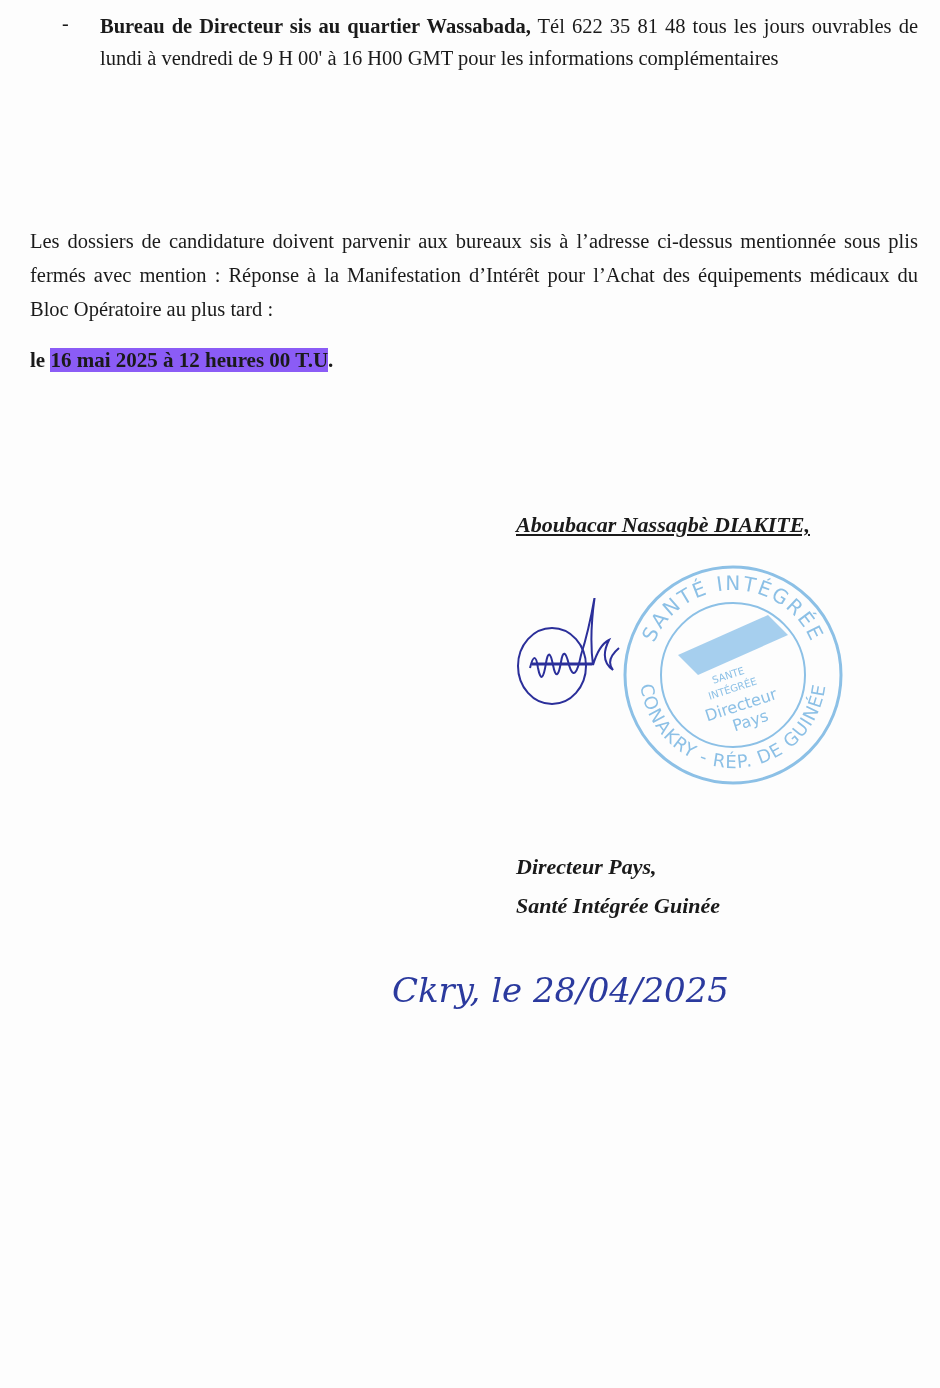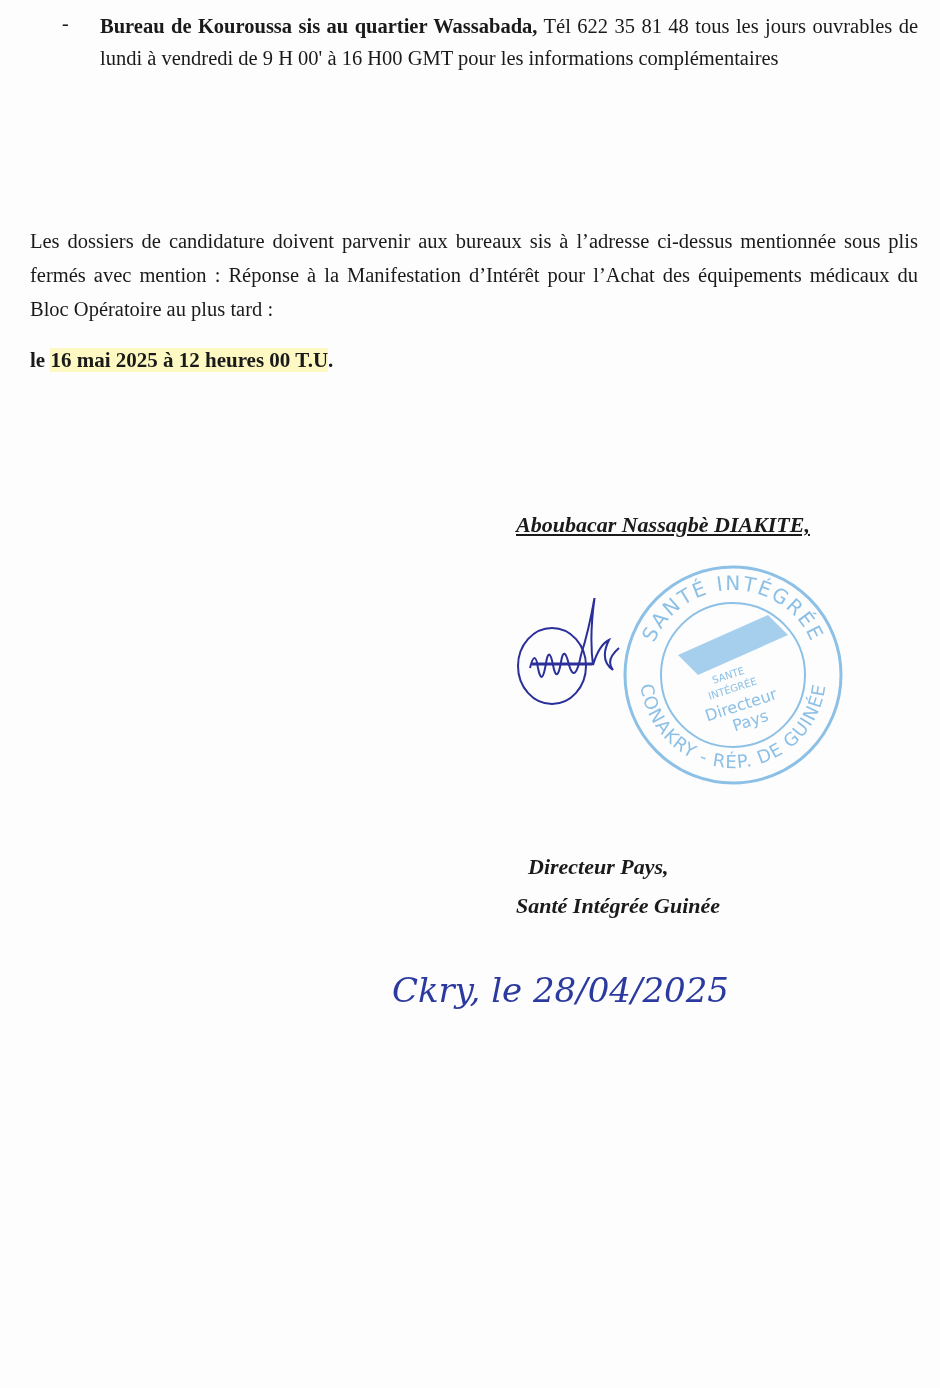--- a/index.html
+++ b/index.html
@@ -5,33 +5,33 @@
   html, body { margin: 0; padding: 0; background: #fdfdfd; }
   body { width: 940px; height: 1388px; position: relative; overflow: hidden;
          font-family: "Liberation Serif", "DejaVu Serif", serif; color: #1a1a1a; }
   .bullet { position: absolute; left: 62px; top: 12px; font-size: 20px; }
   .block1 { position: absolute; left: 100px; top: 10px; width: 818px; font-size: 20.5px;
             line-height: 32px; text-align: justify; }
   .block1 b { font-weight: bold; }
   .para { position: absolute; left: 30px; top: 224px; width: 888px; font-size: 20.5px;
           line-height: 34px; text-align: justify; }
   .deadline { position: absolute; left: 30px; top: 348px; font-size: 21px; font-weight: bold; }
-  .hl { background: #fef9c3; }
+  .hl { background: #8b5cf6; }
   .sig-name { position: absolute; left: 516px; top: 512px; font-size: 22px; font-weight: bold; font-style: italic; text-decoration: underline; }
   .stamp { position: absolute; left: 618px; top: 560px; }
   .sign { position: absolute; left: 512px; top: 598px; }
-  .title1 { position: absolute; left: 528px; top: 854px; font-size: 22px; font-weight: bold; font-style: italic; text-align: center; }
+  .title1 { position: absolute; left: 516px; top: 854px; font-size: 22px; font-weight: bold; font-style: italic; text-align: center; }
   .title2 { position: absolute; left: 516px; top: 893px; font-size: 22px; font-weight: bold; font-style: italic; text-align: center; }
   .handdate { position: absolute; left: 388px; top: 958px; }
 </style>
 </head>
 <body>
 
 <div class="bullet">-</div>
-<div class="block1"><b>Bureau de Kouroussa sis au quartier Wassabada,</b><span> Tél 622 35 81 48 tous les jours ouvrables de lundi à vendredi de 9 H 00' à 16 H00 GMT pour les informations complémentaires</span></div>
+<div class="block1"><b>Bureau de Directeur sis au quartier Wassabada,</b><span> Tél 622 35 81 48 tous les jours ouvrables de lundi à vendredi de 9 H 00' à 16 H00 GMT pour les informations complémentaires</span></div>
 
 <div class="para">Les dossiers de candidature doivent parvenir aux bureaux sis à l’adresse ci-dessus mentionnée sous plis fermés avec mention : Réponse à la Manifestation d’Intérêt pour l’Achat des équipements médicaux du Bloc Opératoire au plus tard :</div>
 
 <div class="deadline"><span>le </span><span class="hl">16 mai 2025 à 12 heures 00 T.U</span><span>.</span></div>
 
 <div class="sig-name">Aboubacar Nassagbè DIAKITE,</div>
 
 <svg class="stamp" width="230" height="230" viewBox="0 0 230 230">
   <circle cx="115" cy="115" r="108" fill="none" stroke="#8cc0e6" stroke-width="3"></circle>
   <circle cx="115" cy="115" r="72" fill="none" stroke="#8cc0e6" stroke-width="2"></circle>

